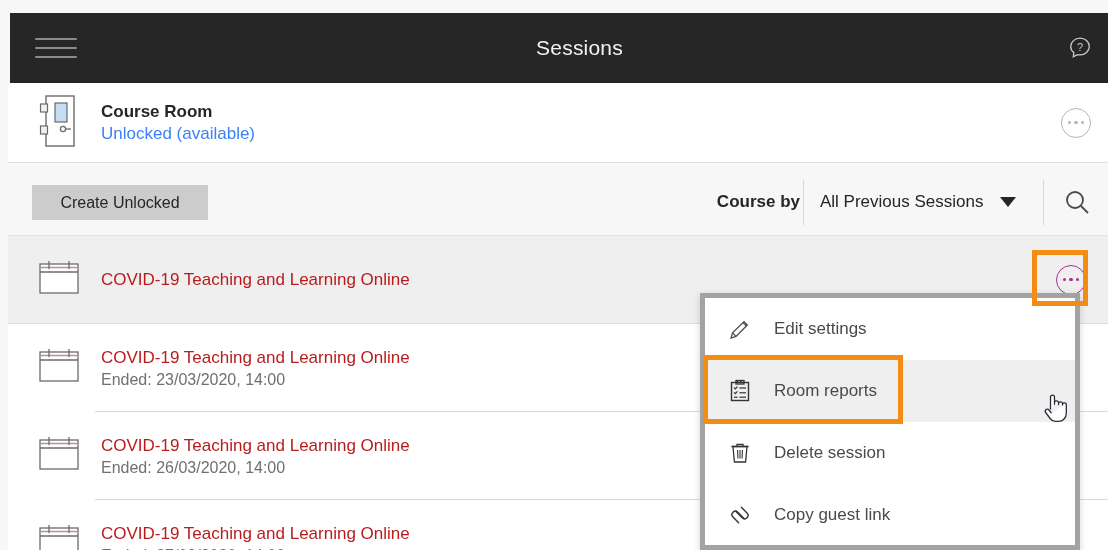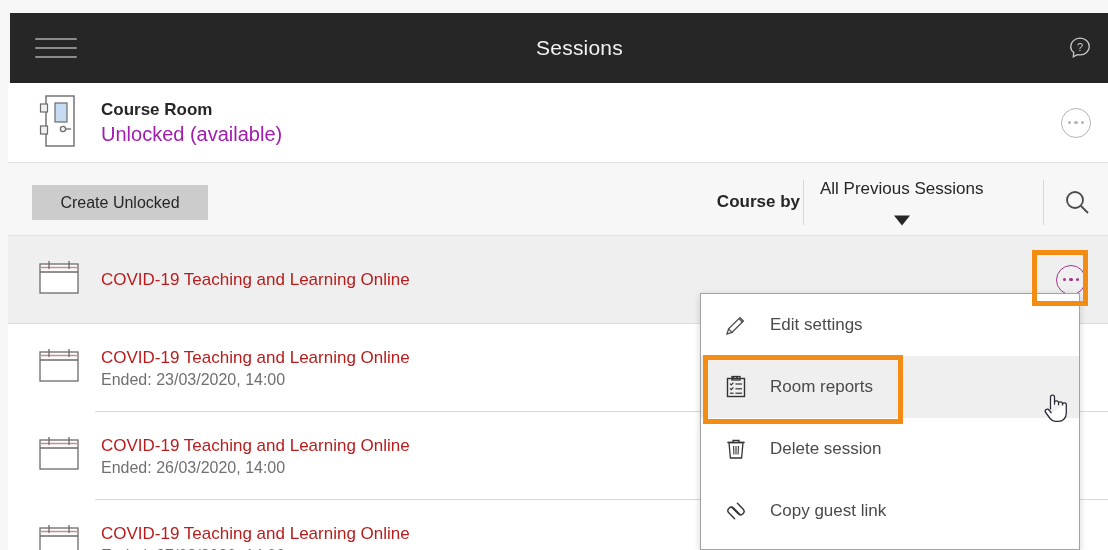--- a/index.html
+++ b/index.html
@@ -81,22 +81,22 @@
     left: 93px; top: 50%;
     transform: translateY(-50%);
     line-height: 1.32;
   }
   .room-title {
     font-size: 17px;
     font-weight: bold;
     color: #262626;
   }
   .room-status {
-    font-size: 20px;
-    color: #a21caf;
+    font-size: 17px;
+    color: #3b82f6;
   }
   .room-more {
     position: absolute;
     right: 17px; top: 50%;
     transform: translateY(-50%);
     cursor: pointer;
   }
 
   
   .action-bar {
@@ -134,21 +134,20 @@
   }
   .vdiv.left  { left: 795px; }
   .vdiv.right { left: 1035px; }
 
   .filter-select {
     position: absolute;
     left: 812px; top: 50%;
     transform: translateY(-50%);
     display: flex; align-items: center; gap: 17px;
     cursor: pointer;
-    flex-direction: column;
   }
   .filter-value {
     font-size: 17px;
     color: #262626;
     white-space: nowrap;
   }
   .caret {
     width: 0; height: 0;
     border-left: 8px solid transparent;
     border-right: 8px solid transparent;
@@ -229,21 +228,21 @@
   }
   .dots-circle.accent { border-color: #a3328c; }
   .dots-circle.accent i { background: #a3328c; }
 
   
   .context-menu {
     position: absolute;
     left: 700px; top: 293px;
     width: 380px; height: 257px;
     background: #ffffff;
-    border: 1px solid #a3a3a3;
+    border: 5px solid #a3a3a3;
     box-shadow: 0 2px 7px rgba(0,0,0,0.17);
     z-index: 30;
   }
   .menu-item {
     position: relative;
     height: 62px;
     display: flex;
     align-items: center;
     padding-left: 22px;
     gap: 21px;

